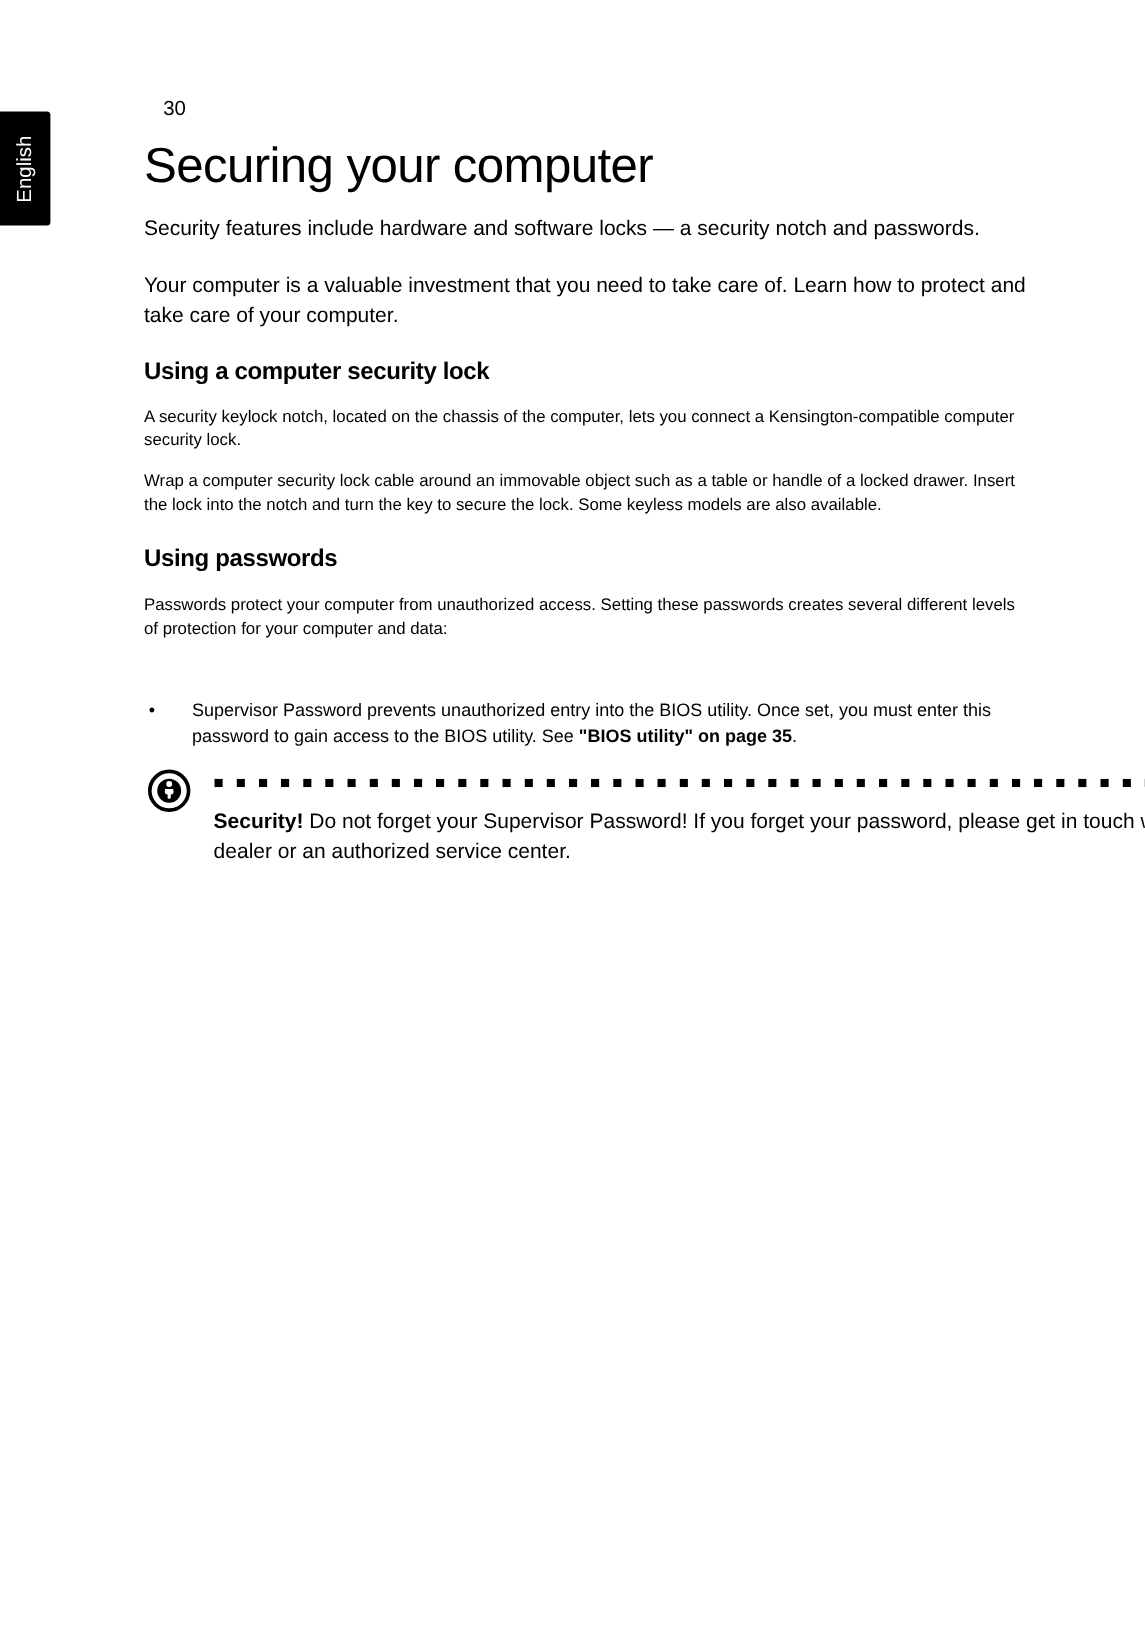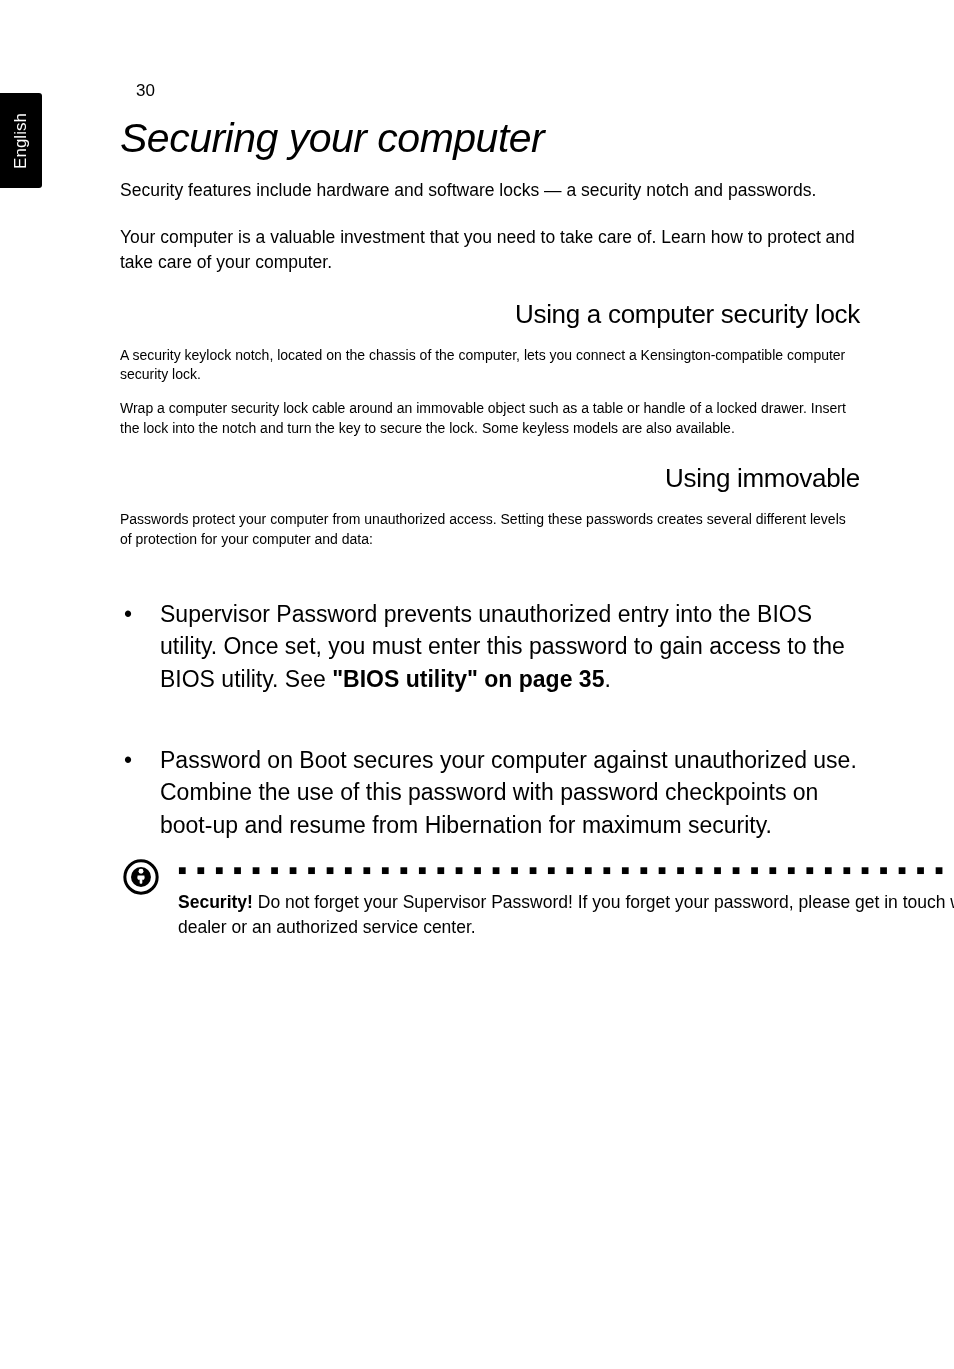--- a/index.html
+++ b/index.html
@@ -40,46 +40,44 @@
       position: absolute;
       left: 120px;
       top: 115px;
       width: 740px;
     }
     h1 {
       font-size: 41px;
       font-weight: 400;
       margin-bottom: 16px;
       letter-spacing: -0.5px;
-      font-style: italic;
     }
     .intro-p {
       font-size: 17.5px;
       line-height: 1.42;
       margin-bottom: 22px;
     }
     h2 {
-      font-size: 26px;
-      font-weight: 400;
+      font-size: 20px;
+      font-weight: 700;
       margin-top: 24px;
       margin-bottom: 16px;
       letter-spacing: -0.3px;
-      text-align: right;
     }
     .body-p {
       font-size: 14px;
       line-height: 1.42;
       margin-bottom: 14px;
     }
     ul {
       list-style: none;
       margin-top: 6px;
     }
     li {
-      font-size: 23px;
+      font-size: 15px;
       line-height: 1.42;
       margin-bottom: 10px;
       padding-left: 40px;
       position: relative;
       margin-top: 48px;
     }
     li::before {
       content: "•";
       position: absolute;
       left: 4px;
@@ -129,28 +127,27 @@
 <div class="content">
   <h1>Securing your computer</h1>
 
   <p class="intro-p">Security features include hardware and software locks — a security notch and passwords.</p>
   <p class="intro-p">Your computer is a valuable investment that you need to take care of. Learn how to protect and take care of your computer.</p>
 
   <h2>Using a computer security lock</h2>
   <p class="body-p">A security keylock notch, located on the chassis of the computer, lets you connect a Kensington-compatible computer security lock.</p>
   <p class="body-p">Wrap a computer security lock cable around an immovable object such as a table or handle of a locked drawer. Insert the lock into the notch and turn the key to secure the lock. Some keyless models are also available.</p>
 
-  <h2>Using immovable</h2>
+  <h2>Using passwords</h2>
   <p class="body-p">Passwords protect your computer from unauthorized access. Setting these passwords creates several different levels of protection for your computer and data:</p>
 
   <ul>
     <li>
       <span>Supervisor Password prevents unauthorized entry into the BIOS utility. Once set, you must enter this password to gain access to the BIOS utility. See </span><span class="bold">"BIOS utility" on page 35</span><span>.</span>
     </li>
-    <li>Password on Boot secures your computer against unauthorized use. Combine the use of this password with password checkpoints on boot-up and resume from Hibernation for maximum security.</li>
   </ul>
 
   <div class="note-block">
     <div class="note-icon">
       <svg viewBox="0 0 40 40" width="38" height="38">
         <circle cx="20" cy="20" r="17" fill="none" stroke="#000" stroke-width="3.2"></circle>
         <circle cx="20" cy="20" r="10.5" fill="#000"></circle>
         <g fill="#fff">
           <circle cx="20" cy="14" r="2.6"></circle>
           <path d="M 16.5 18.5 Q 15.5 21 17 23 L 23 23 Q 24.5 21 23.5 18.5 Z"></path>

